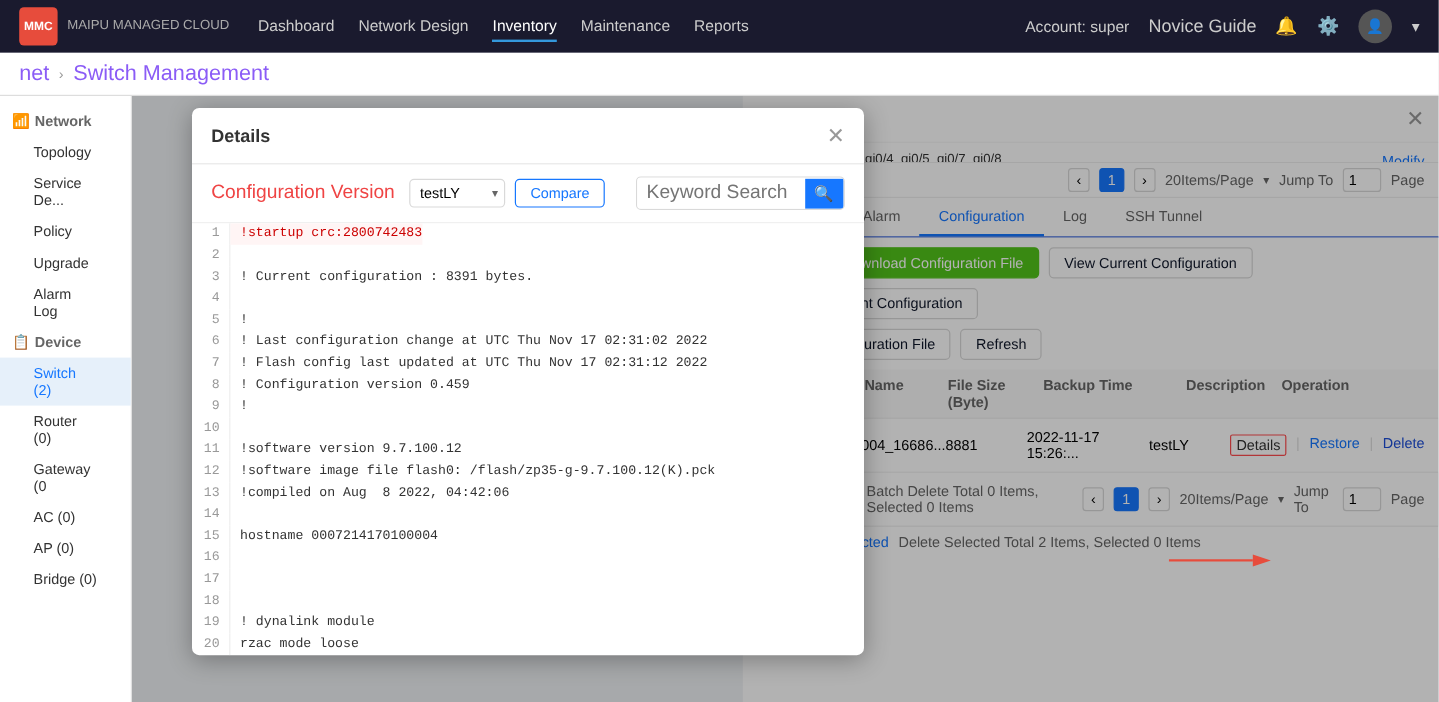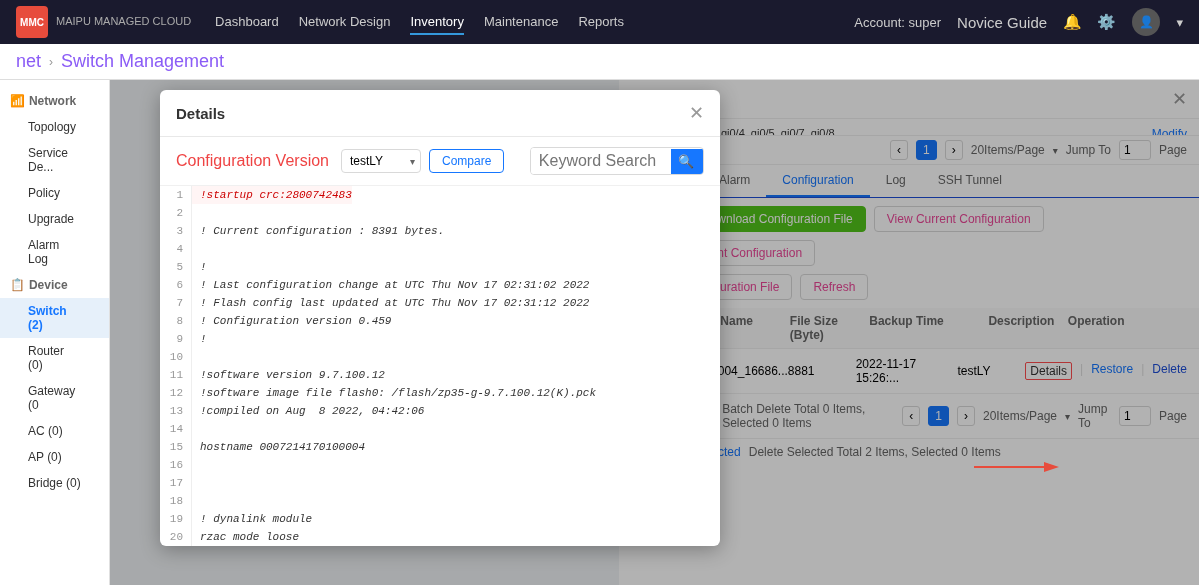--- a/index.html
+++ b/index.html
@@ -60,21 +60,21 @@
     
     .sidebar {
       width: 110px;
       background: #fff;
       border-right: 1px solid #e0e0e0;
       padding-top: 8px;
       flex-shrink: 0;
     }
     .sidebar-section { padding: 6px 10px; font-size: 12px; color: #666; font-weight: bold; display: flex; align-items: center; gap: 4px; }
     .sidebar-item { padding: 6px 28px; font-size: 12px; color: #333; cursor: pointer; }
-    .sidebar-item.active { background: #e6f0fa; color: #1677ff; font-weight: bold; }
+    .sidebar-item.active { background: #e6f0fa; color: #1677ff; font-weight: normal; }
 
     
     .modal-overlay {
       position: absolute;
       top: 0; left: 0; right: 0; bottom: 0;
       background: rgba(0,0,0,0.3);
       z-index: 100;
     }
 
     
@@ -169,21 +169,20 @@
       color: #999;
       user-select: none;
       border-right: 1px solid #eee;
       font-size: 11px;
     }
     .line-content {
       padding-left: 8px;
       color: #333;
       white-space: pre;
       font-size: 11px;
-      font-style: italic;
     }
     .line-content.highlight { color: #c00; background: #fff5f5; }
     .panel-header {
       display: flex;
       align-items: center;
       justify-content: space-between;
       padding: 8px 12px;
       background: #fff;
       border-radius: 4px 4px 0 0;
       border-bottom: 1px solid #eee;
@@ -211,21 +210,21 @@
       background: #fff;
       flex-wrap: wrap;
     }
     .action-btn {
       padding: 5px 12px;
       border-radius: 4px;
       font-size: 12px;
       cursor: pointer;
       border: 1px solid #d9d9d9;
       background: #fff;
-      color: #ec4899;
+      color: #0f172a;
     }
     .action-btn.primary {
       background: #1677ff;
       color: #fff;
       border-color: #1677ff;
     }
     .action-btn.secondary {
       background: #52c41a;
       color: #fff;
       border-color: #52c41a;

